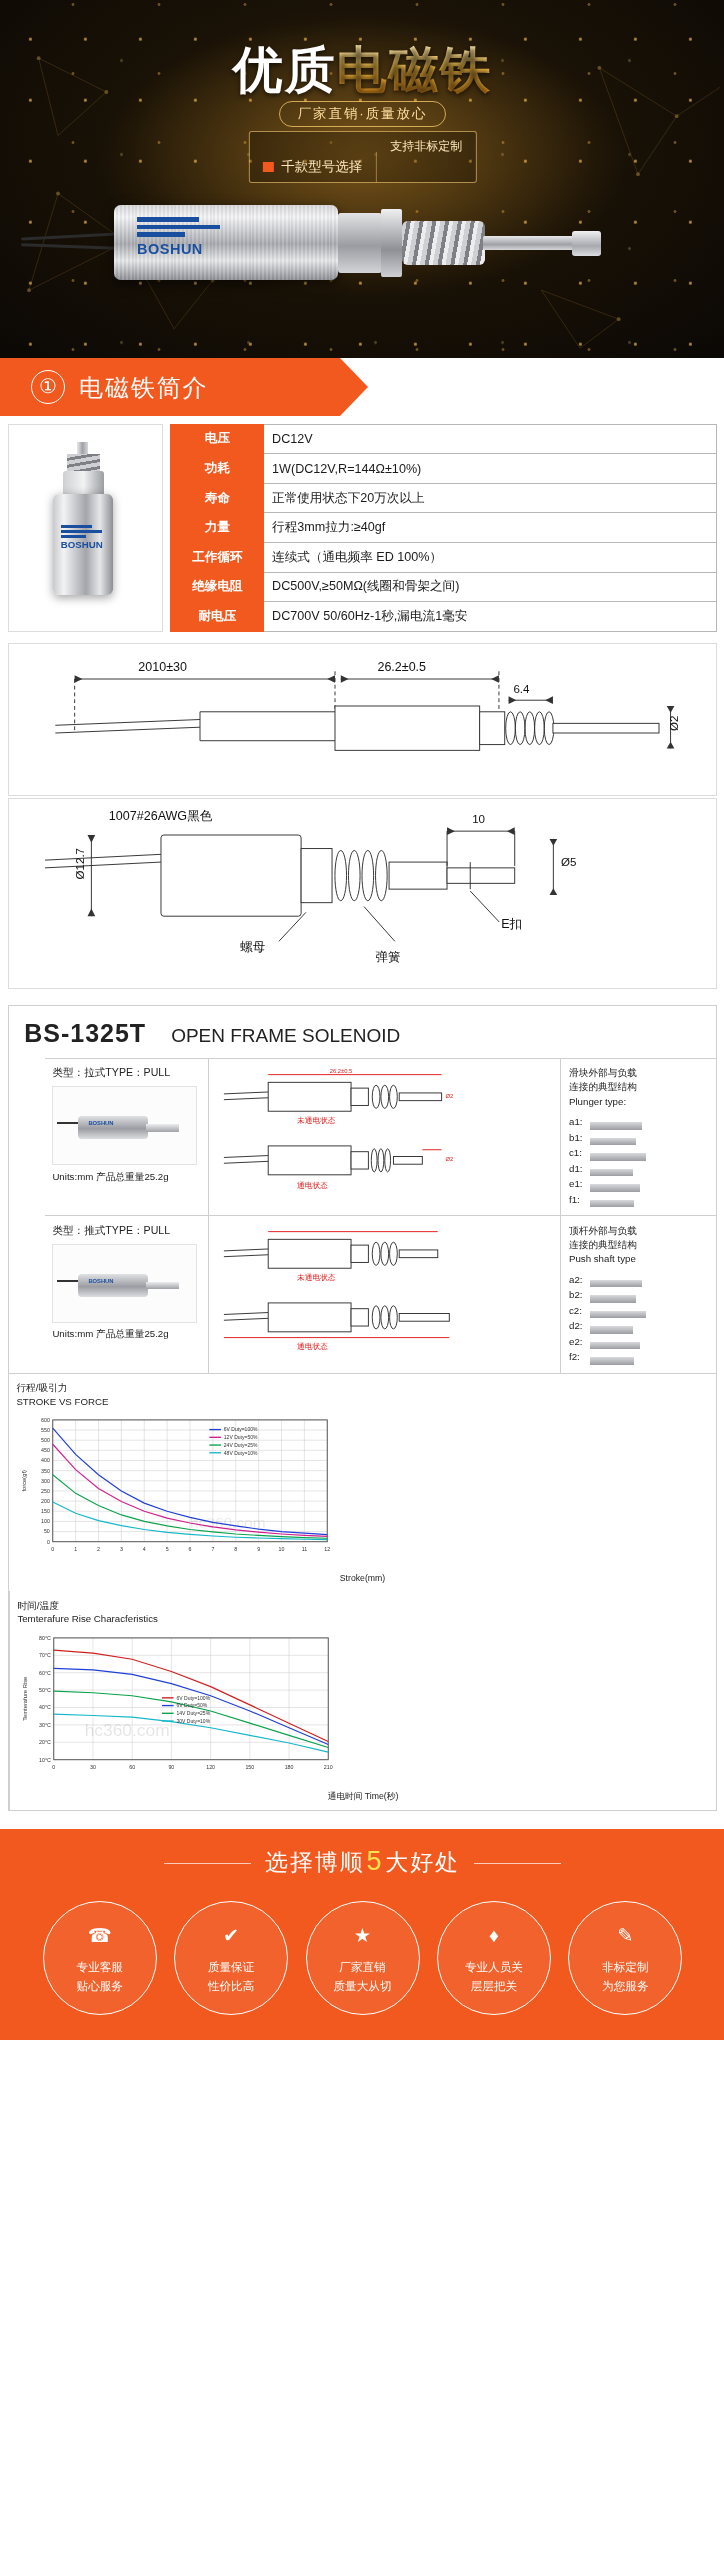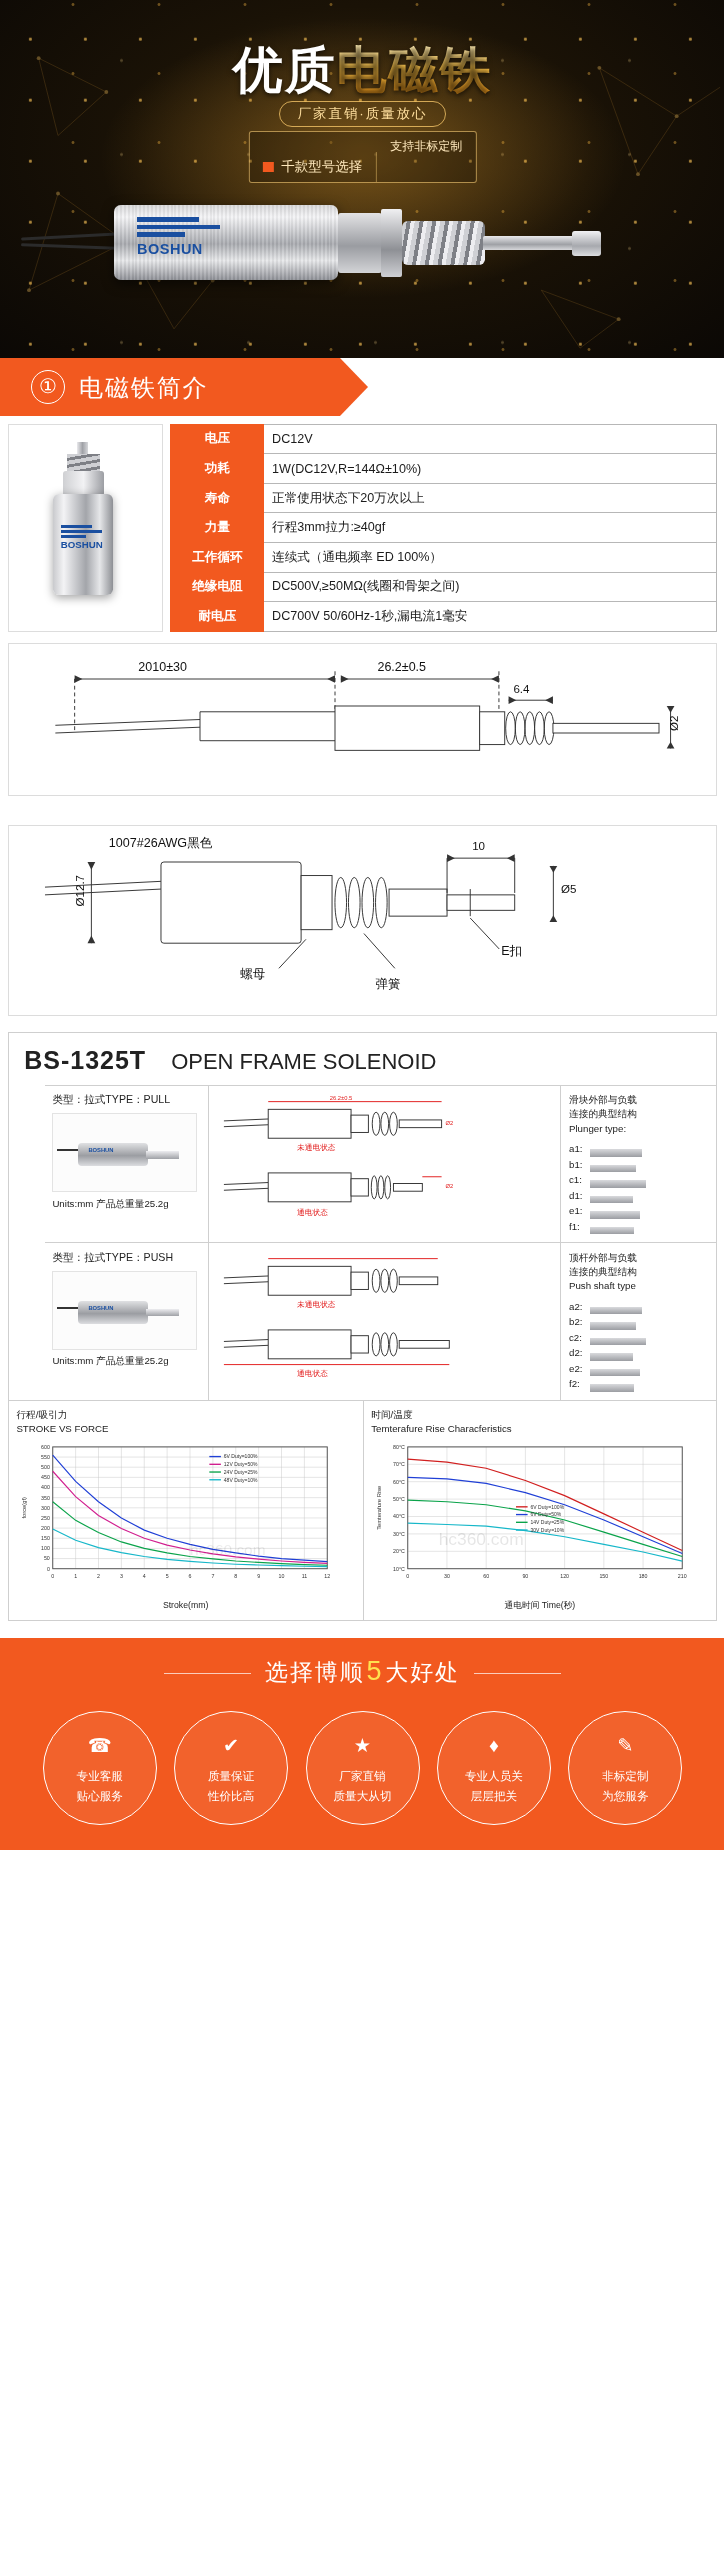--- a/index.html
+++ b/index.html
@@ -194,40 +194,40 @@
   .spec-table td.v { background:#fff; color:#1b1b1b; }
 
   
   .draw-box { margin:11.6px 7.7px 0 7.7px; border:1px solid #dcdcdc; padding:7.7px; }
   .draw-box svg { display:block; }
 
   
   .ds { margin:15.5px 7.7px 0 7.7px; border:1px solid #cfcfcf; }
   .ds-head { display:flex; align-items:baseline; gap:25px; padding:13.5px 15.5px 9.7px 15.5px; }
   .ds-title { font-size:25px; font-weight:bold; letter-spacing:1px; }
-  .ds-sub { font-size:22px; }
+  .ds-sub { font-size:19px; }
   .ds-row { display:flex; border-top:1px solid #cfcfcf;margin-left:36px; }
   .ds-cell-l { width:164px; flex:0 0 164px; border-right:1px solid #cfcfcf; padding:7.7px; }
   .ds-cell-m { flex:1 1 auto; border-right:1px solid #cfcfcf; padding:5.8px; }
   .ds-cell-r { width:155px; flex:0 0 155px; padding:7.7px; }
   .ds-type { font-size:10.6px; margin-bottom:5.8px; }
   .ds-units { font-size:9.7px; margin-top:5.8px; }
   .ds-photo { width:145px; height:79px; border:1px solid #e3e3e3; position:relative; background:#fcfcfc; }
   .ds-photo .p-body{ position:absolute; left:25px; top:29px; width:70px; height:23px; border-radius:3.9px;
     background:linear-gradient(180deg,#e0e1e3,#9b9da2 55%,#dcdde0); }
   .ds-photo .p-shaft{ position:absolute; left:93px; top:37px; width:33px; height:7.7px;
     background:linear-gradient(180deg,#ededf0,#a0a2a7); }
   .ds-photo .p-wire{ position:absolute; left:3.9px; top:35px; width:23px; height:1.9px; background:#333; }
   .ds-photo .p-lbl{ position:absolute; left:35px; top:33px; font-size:5.8px; color:#1a4fa0; font-weight:bold; }
   .ds-r-title { font-size:9.7px; line-height:1.45; margin-bottom:5.8px; }
   .plunger-list { font-size:9.7px; line-height:1.6; }
   .plunger-list li { list-style:none; display:flex; align-items:flex-end; gap:5.8px; }
   .pl-key { width:15.5px; }
   .pl-shape { height:7.7px; background:linear-gradient(180deg,#d9dadd,#9b9da2); }
-  .ds-graphs { display:flex; border-top:1px solid #cfcfcf; }
+  .ds-graphs { display:flex; border-top:1px solid #cfcfcf;flex-direction:column; }
   .graph-cell { flex:1 1 50%; padding:7.7px; }
   .graph-cell + .graph-cell { border-left:1px solid #cfcfcf; }
   .graph-title { font-size:9.7px; line-height:1.4; margin-bottom:3.9px; }
   .axis-label { font-size:8.7px; text-align:center; margin-top:1.9px; }
 
   
   .adv {
     margin-top:17.4px; width:725px; background:#f2591f; color:#fff;
     padding:17.4px 0 25px 0; position:relative;
   }
@@ -409,21 +409,21 @@
         <path d="M674 56 L678 63 L682 56 Z" fill="#333" stroke="none"></path>
         <path d="M674 100 L678 93 L682 100 Z" fill="#333" stroke="none"></path>
       </g>
       <text x="126" y="20" font-size="13" fill="#111" font-family="Liberation Sans, sans-serif">2010±30</text>
       <text x="374" y="20" font-size="13" fill="#111" font-family="Liberation Sans, sans-serif">26.2±0.5</text>
       <text x="515" y="42" font-size="12" fill="#111" font-family="Liberation Sans, sans-serif">6.4</text>
       <text x="686" y="82" font-size="12" fill="#111" font-family="Liberation Sans, sans-serif" transform="rotate(-90 686 82)">Ø2</text>
     </svg>
   </div>
 
-  <div class="draw-box" style="margin-top:29px;">
+  <div class="draw-box" style="margin-top:2px;">
     <svg width="692" height="174" viewBox="0 0 716 180">
       <g stroke="#333" fill="none" stroke-width="1">
         <line x1="30" y1="56" x2="150" y2="50"></line>
         <line x1="30" y1="64" x2="150" y2="58"></line>
         <rect x="150" y="30" width="145" height="84" fill="#fff" rx="3"></rect>
         <rect x="295" y="44" width="32" height="56" fill="#fff"></rect>
         <g>
           <ellipse cx="336" cy="72" rx="6" ry="26"></ellipse>
           <ellipse cx="350" cy="72" rx="6" ry="26"></ellipse>
           <ellipse cx="364" cy="72" rx="6" ry="26"></ellipse>
@@ -542,21 +542,21 @@
           <li>
               <span class="pl-key">f1:</span>
               <span class="pl-shape" style="width:44px"></span>
             </li>
         </ul>
       </div>
     </div>
 
     <div class="ds-row">
       <div class="ds-cell-l">
-        <div class="ds-type">类型：拉式TYPE：PUSH</div>
+        <div class="ds-type">类型：推式TYPE：PULL</div>
         <div class="ds-photo">
           <div class="p-wire"></div>
             <div class="p-body"></div>
           <div class="p-lbl">BOSHUN</div>
             <div class="p-shaft"></div>
         </div>
         <div class="ds-units">Units:mm   产品总重量25.2g</div>
       </div>
       <div class="ds-cell-m">
         <svg width="251" height="131" viewBox="0 0 260 136">

